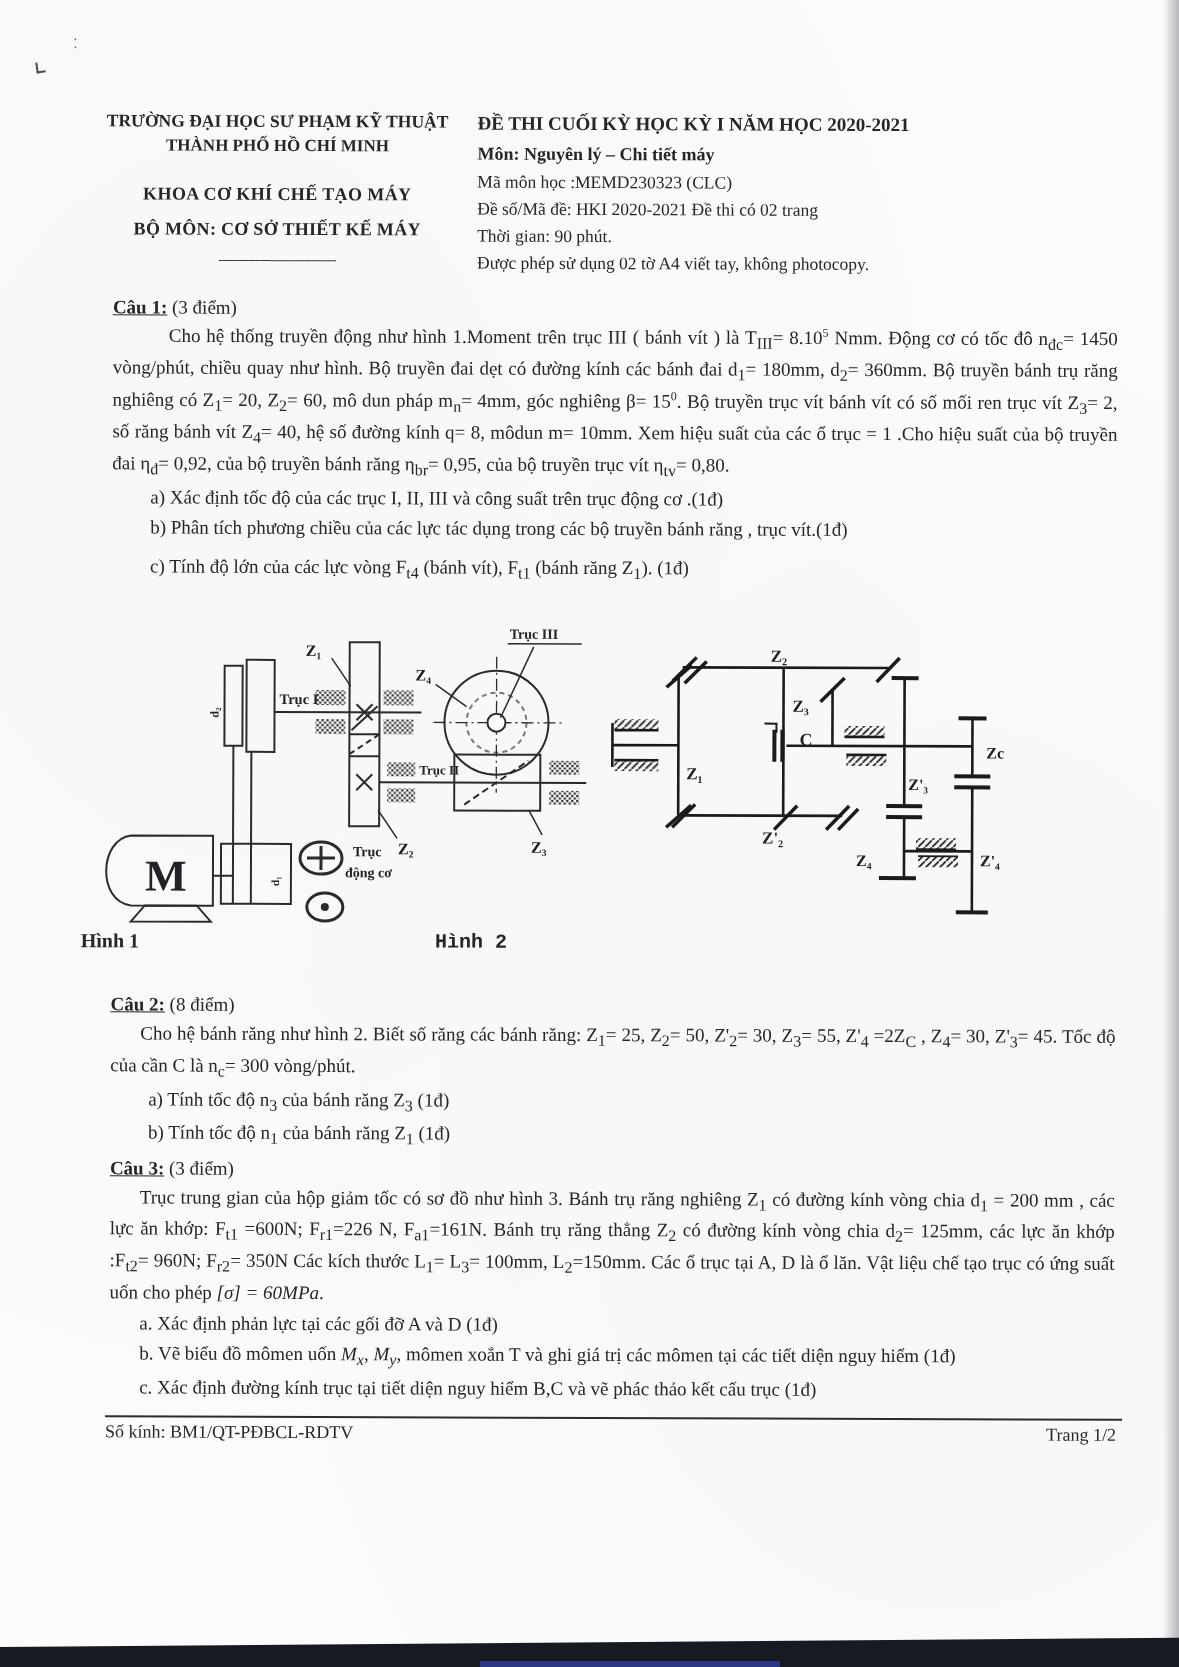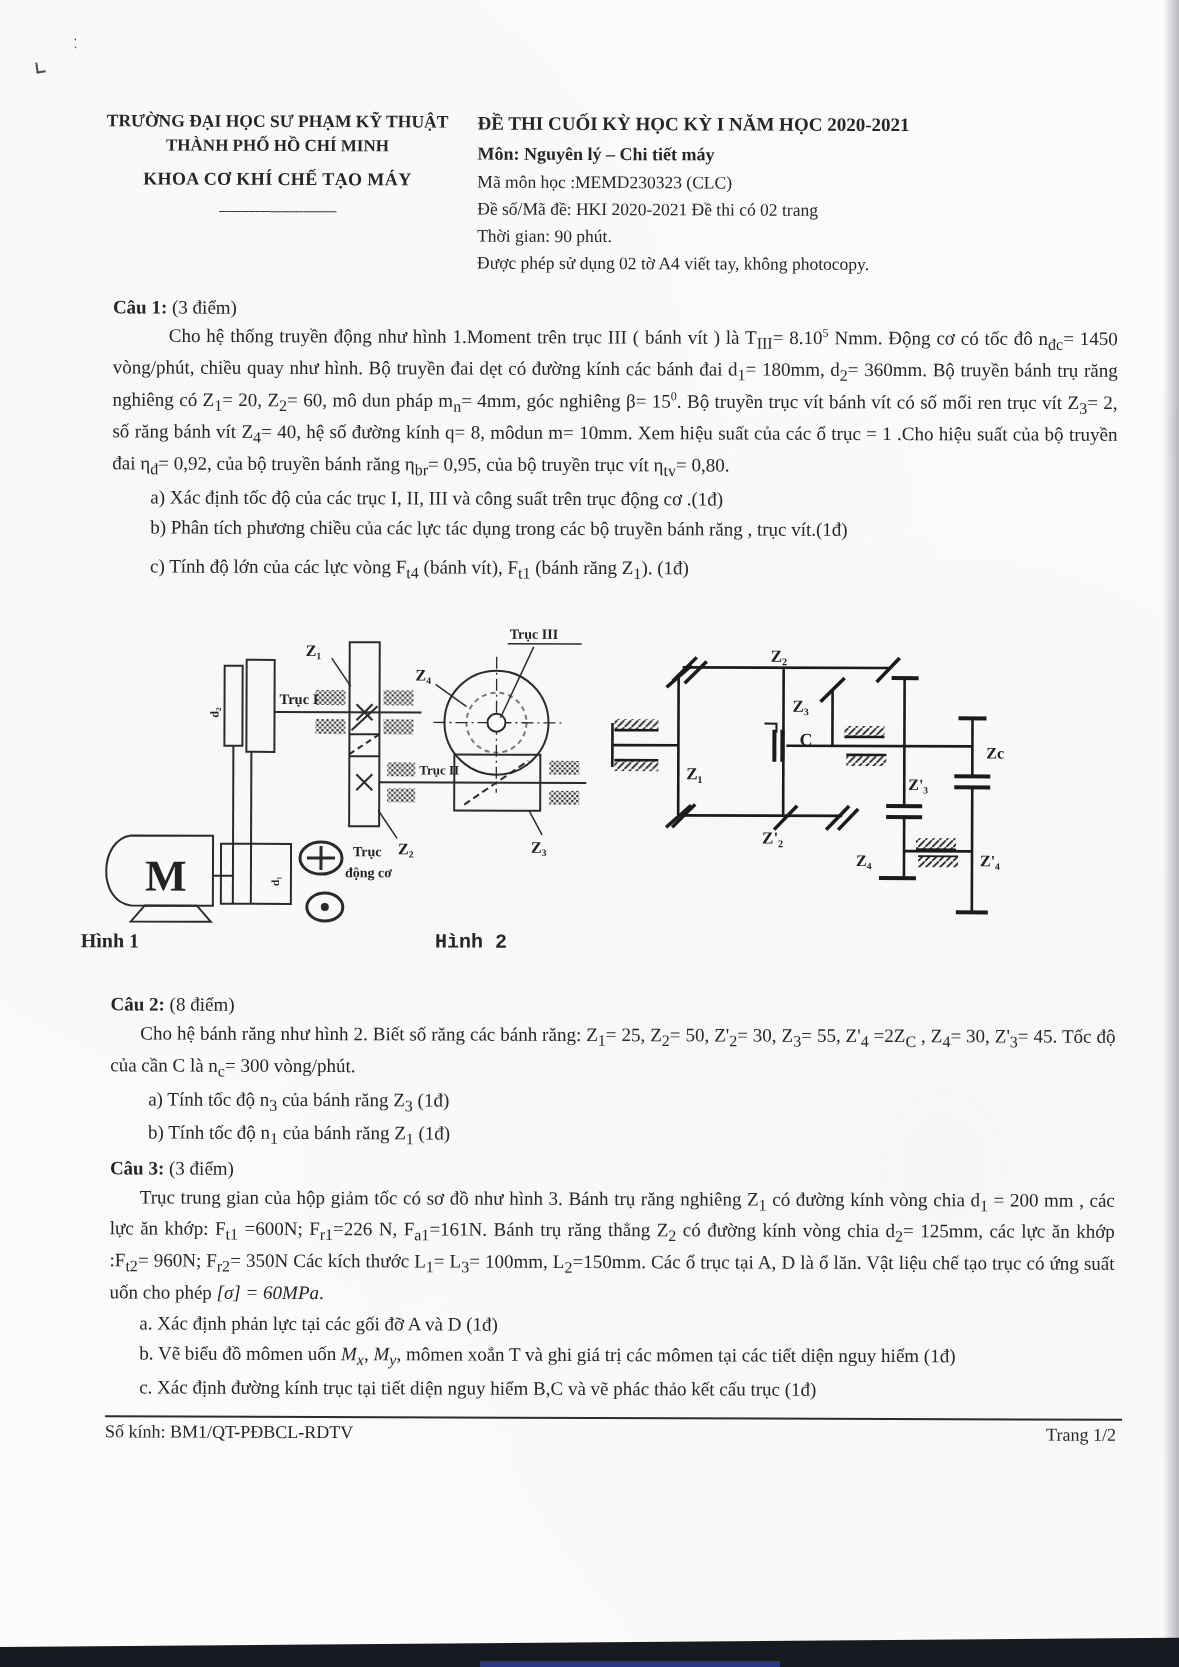--- a/index.html
+++ b/index.html
@@ -6,31 +6,31 @@
   .page{position:relative;width:1179px;height:1667px;background:#fbfbfc;overflow:hidden;
         font-family:"Liberation Serif","DejaVu Serif",serif;color:#26262a;
         background-image:radial-gradient(ellipse at 20% 30%, rgba(0,0,0,0.015), rgba(0,0,0,0) 60%),
                          radial-gradient(ellipse at 80% 70%, rgba(0,0,0,0.02), rgba(0,0,0,0) 55%);}
   .content{position:relative;transform:rotate(0.2deg);transform-origin:50% 0;}
   
   .header{display:flex;padding:110px 55px 0 92px;}
   .h-left{width:372px;text-align:center;line-height:1.42;}
   .hl1{font-size:17.5px;font-weight:bold;}
   .hl2{font-size:17px;font-weight:bold;}
-  .hl3{font-size:18px;font-weight:bold;margin-top:9px;letter-spacing:.4px;}
+  .hl3{font-size:18px;font-weight:bold;margin-top:24px;letter-spacing:.4px;}
   .hl4{font-size:18px;font-weight:bold;margin-top:9px;letter-spacing:.3px;}
   .hdiv{font-size:14px;letter-spacing:-1px;margin-top:8px;color:#333;}
   .h-right{flex:1;padding-left:14px;line-height:1.5;}
   .hr1{font-size:19px;font-weight:bold;}
   .hr2{font-size:18px;font-weight:bold;margin-top:2px;}
   .hr-n{font-size:17.5px;margin-top:1px;}
   
   .sec{margin:0 60px 0 114px;font-size:19px;line-height:1.5;text-align:justify;}
   .heading{margin-top:18px;text-align:left;}
-  .bold{font-weight:bold;}
+  .bold{font-weight:bold;text-decoration:underline;}
   .indent{text-indent:56px;}
   .indent-sm{text-indent:30px;}
   .item{text-indent:38px;text-align:left;margin-top:2px;}
   .item-c{margin-top:10px;}
   sub{font-size:16px;}
   sup{font-size:12px;}
   
   .figures{display:flex;margin:30px 0 0 84px;align-items:flex-start;}
   .captions{display:flex;margin:6px 0 0 84px;font-size:20px;font-weight:bold;}
   .cap1{}
@@ -59,20 +59,21 @@
   <span class="mark-a">⁚</span>
   <span class="mark-b"></span>
 
   <div class="content">
 
     <div class="header">
       <div class="h-left">
         <div class="hl1">TRƯỜNG ĐẠI HỌC SƯ PHẠM KỸ THUẬT</div>
         <div class="hl2">THÀNH PHỐ HỒ CHÍ MINH</div>
         <div class="hl3">KHOA CƠ KHÍ CHẾ TẠO MÁY</div>
+        <div class="hl4">BỘ MÔN: CƠ SỞ THIẾT KẾ MÁY</div>
         <div class="hdiv">--------------------------------</div>
       </div>
       <div class="h-right">
         <div class="hr1">ĐỀ THI CUỐI KỲ HỌC KỲ I NĂM HỌC 2020-2021</div>
         <div class="hr2">Môn: Nguyên lý – Chi tiết máy</div>
         <div class="hr-n">Mã môn học :MEMD230323 (CLC)</div>
         <div class="hr-n">Đề số/Mã đề: HKI 2020-2021  Đề thi có 02 trang</div>
         <div class="hr-n">Thời gian: 90 phút.</div>
         <div class="hr-n">Được phép sử dụng 02 tờ A4 viết tay, không photocopy.</div>
       </div>

